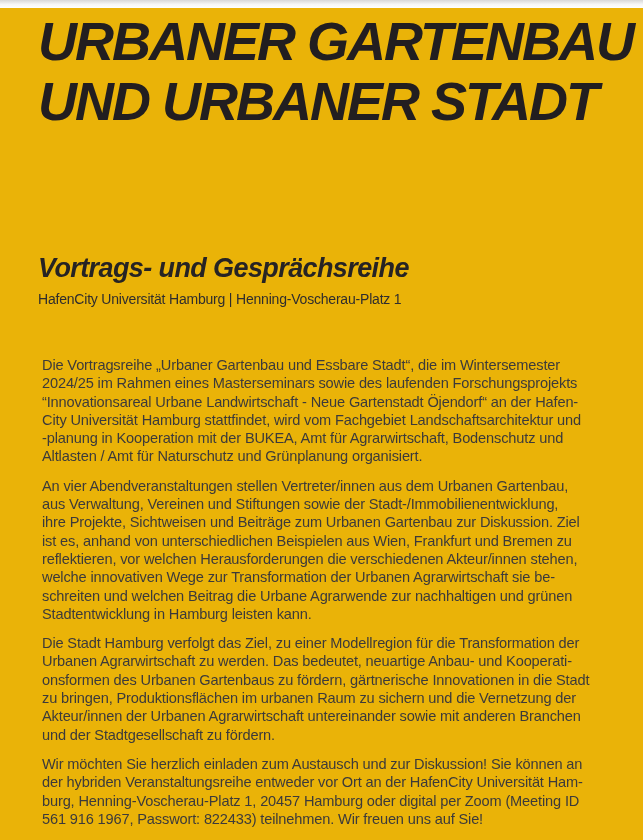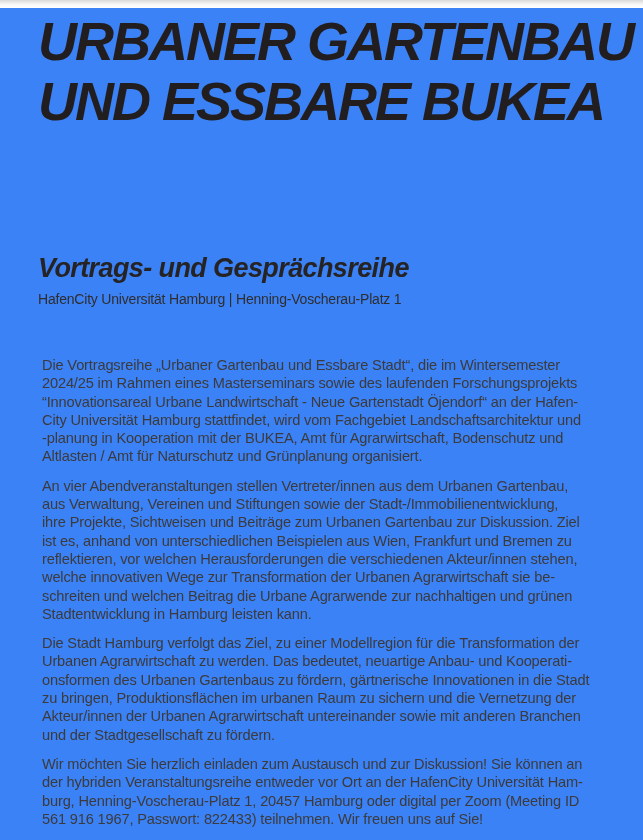--- a/index.html
+++ b/index.html
@@ -4,21 +4,21 @@
 <style>
   html, body {
     margin: 0;
     padding: 0;
     background: #ffffff;
   }
   .page {
     position: relative;
     width: 643px;
     height: 840px;
-    background: #3b82f6;
+    background: #eab308;
     overflow: hidden;
     font-family: "Liberation Sans", sans-serif;
   }
   .top-shade {
     position: absolute;
     top: 0; left: 0; right: 0;
     height: 8px;
     background: linear-gradient(#d8d8d8, #f7f7f7 55%, #ffffff);
   }
   .title {
@@ -74,21 +74,21 @@
   }
 </style>
 </head>
 <body>
 
 <div class="page">
   <div class="top-shade"></div>
 
   <h1 class="title">
     <span>URBANER GARTENBAU</span>
-    <span>UND ESSBARE BUKEA</span>
+    <span>UND URBANER STADT</span>
   </h1>
 
   <h2 class="subtitle">Vortrags- und Gesprächsreihe</h2>
 
   <div class="venue">HafenCity Universität Hamburg | Henning-Voscherau-Platz 1</div>
 
   <div class="body-text">
     <p>Die Vortragsreihe „Urbaner Gartenbau und Essbare Stadt“, die im Wintersemester
 2024/25 im Rahmen eines Masterseminars sowie des laufenden Forschungsprojekts
 “Innovationsareal Urbane Landwirtschaft - Neue Gartenstadt Öjendorf“ an der Hafen-

